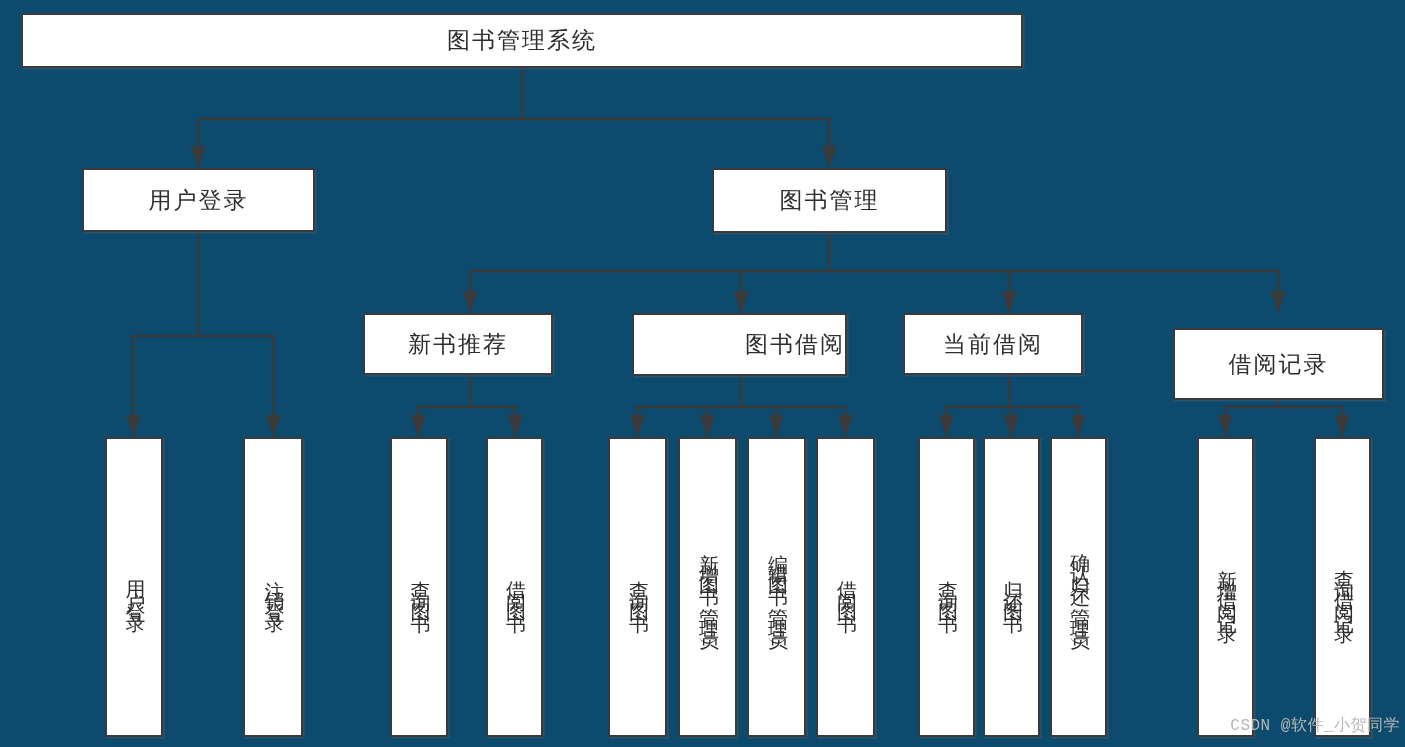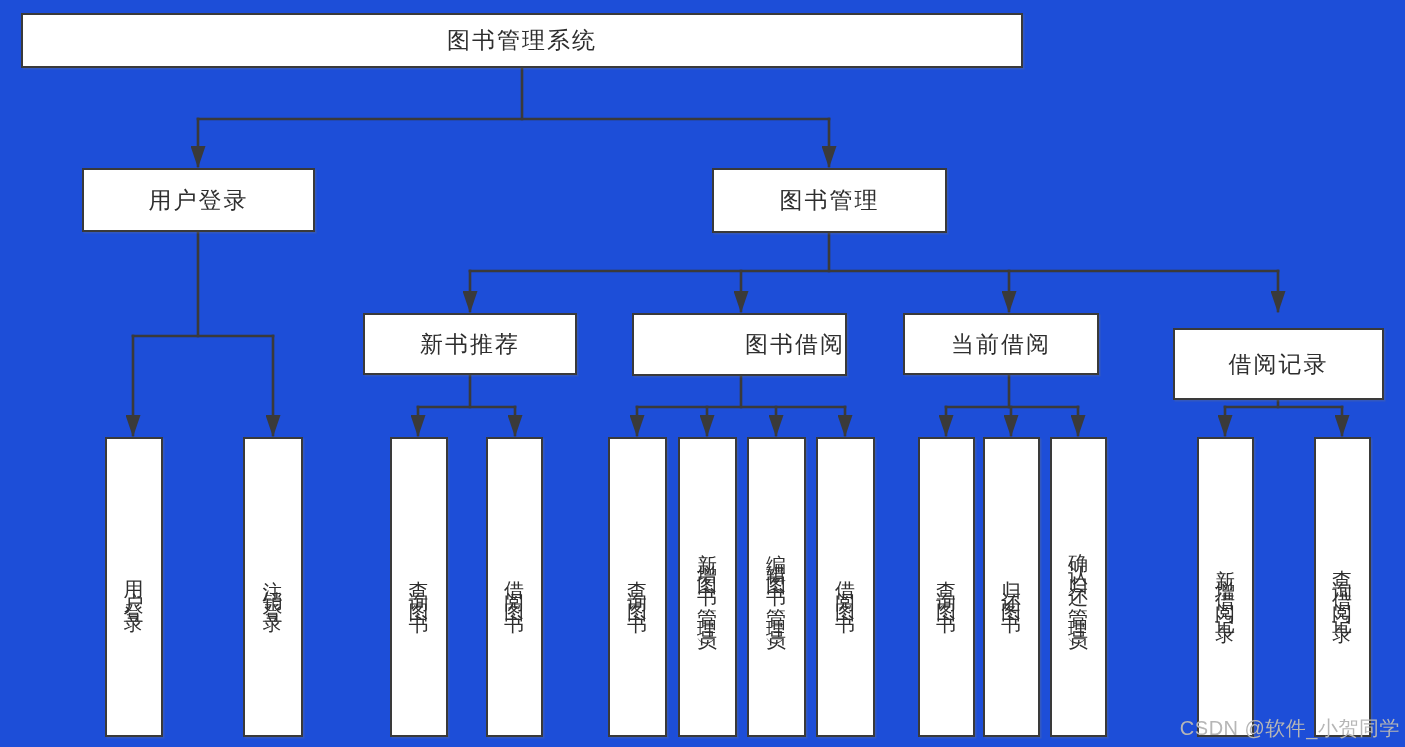--- a/index.html
+++ b/index.html
@@ -1,20 +1,20 @@
 <!DOCTYPE html>
 <html style="--line: #3a3a3a; --text: #2e2e2e; --wm: #b6b6b6;"><head>
 <meta charset="utf-8">
 <style>
   html,body { margin:0; padding:0; background:#ffffff; }
   .stage {
     position:relative;
     width:1405px; height:747px;
-    background:#1d4ed8;
-    font-family:Liberation Sans, sans-serif;
+    background:#0c4a6e;
+    font-family:Liberation Mono, monospace;
     overflow:hidden;
   }
   .connectors { position:absolute; left:0; top:0; width:1405px; height:747px; }
   .connectors line, .connectors path { stroke:var(--line,#3a3a3a); stroke-width:2.6; fill:none; stroke-linecap:square; }
   .connectors .arrowfill { fill:var(--line,#3a3a3a); stroke:none; }
   .box {
     position:absolute;
     box-sizing:border-box;
     background:#ffffff;
     border:2.5px solid var(--line,#3a3a3a);
@@ -28,21 +28,21 @@
     writing-mode:vertical-rl;
     text-orientation:mixed;
     font-size:20px;
     letter-spacing:11px;
     line-height:1;
     white-space:nowrap;
   }
   .watermark {
     position:absolute;
     right:5px; top:715px;
-    font-size:20px;
+    font-size:16px;
     letter-spacing:0.5px;
     color:var(--wm,#b6b6b6);
     z-index:5;
     white-space:nowrap;
   }
 </style>
 </head>
 <body>
 
 <div class="stage">
@@ -113,27 +113,27 @@
     <span>图书管理系统</span>
   </div>
 
   <div class="box h-box" style="left:82px; top:168px; width:233px; height:64px;">
     <span>用户登录</span>
   </div>
   <div class="box h-box" style="left:712px; top:168px; width:235px; height:65px;text-align:center;">
     <span>图书管理</span>
   </div>
 
-  <div class="box h-box" style="left:363px; top:313px; width:214px; height:62px;">
+  <div class="box h-box" style="left:363px; top:313px; width:190px; height:62px;">
     <span>新书推荐</span>
   </div>
   <div class="box h-box" style="left:632px; top:313px; width:215px; height:63px;justify-content:flex-end;">
     <span>图书借阅</span>
   </div>
-  <div class="box h-box" style="left:903px; top:313px; width:196px; height:62px;">
+  <div class="box h-box" style="left:903px; top:313px; width:180px; height:62px;">
     <span>当前借阅</span>
   </div>
   <div class="box h-box" style="left:1173px; top:328px; width:211px; height:72px;">
     <span>借阅记录</span>
   </div>
 
   <div class="box v-box" style="left:105px; top:437px; width:58px; height:300px;">
     <span>用户登录</span>
   </div>
   <div class="box v-box" style="left:243px; top:437px; width:60px; height:300px;">

